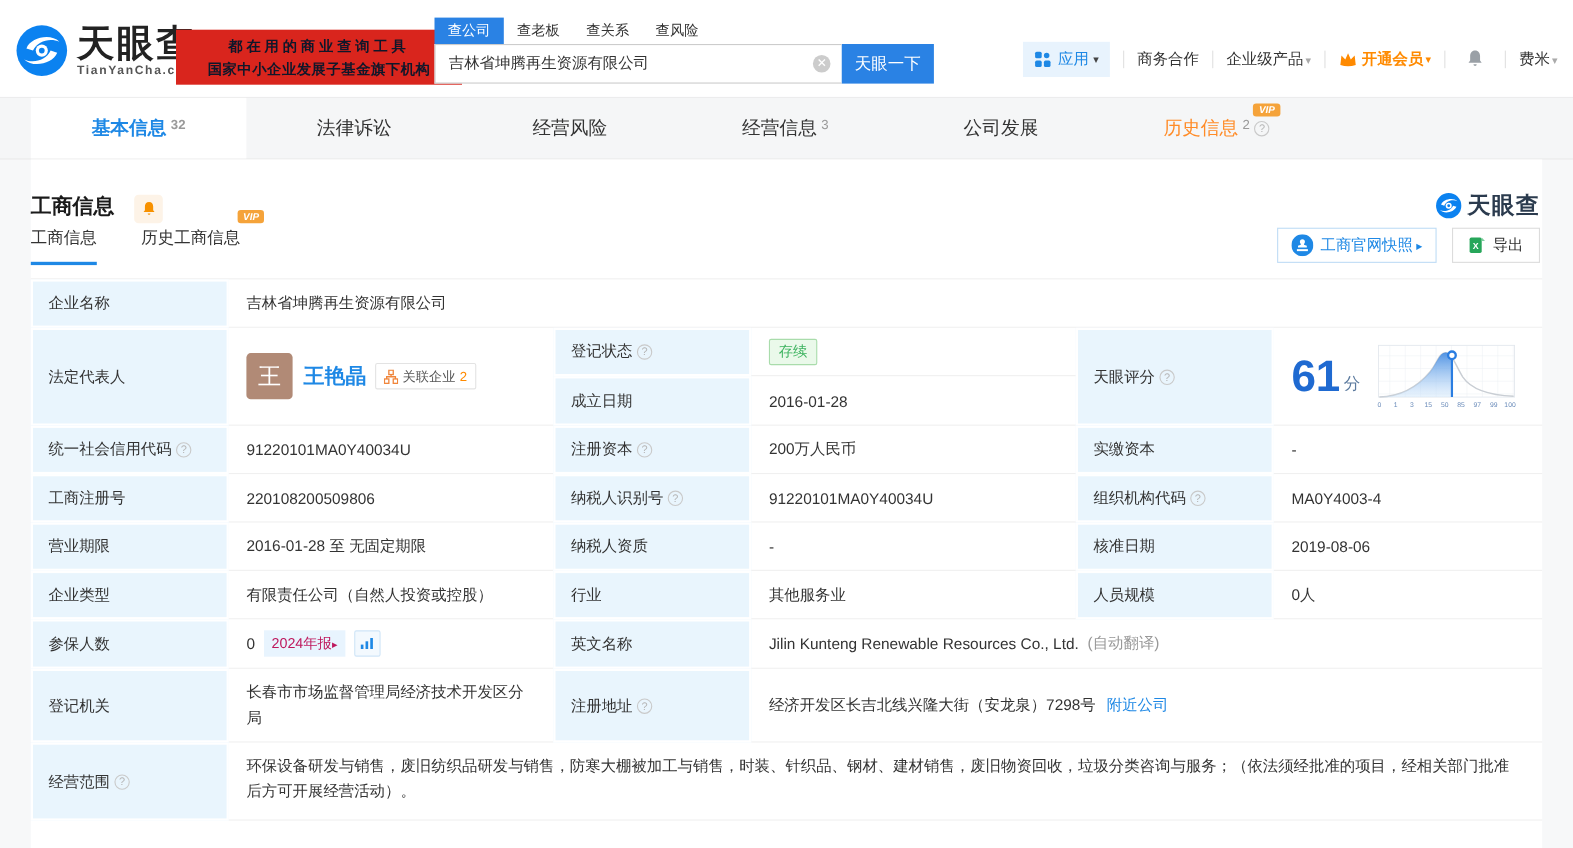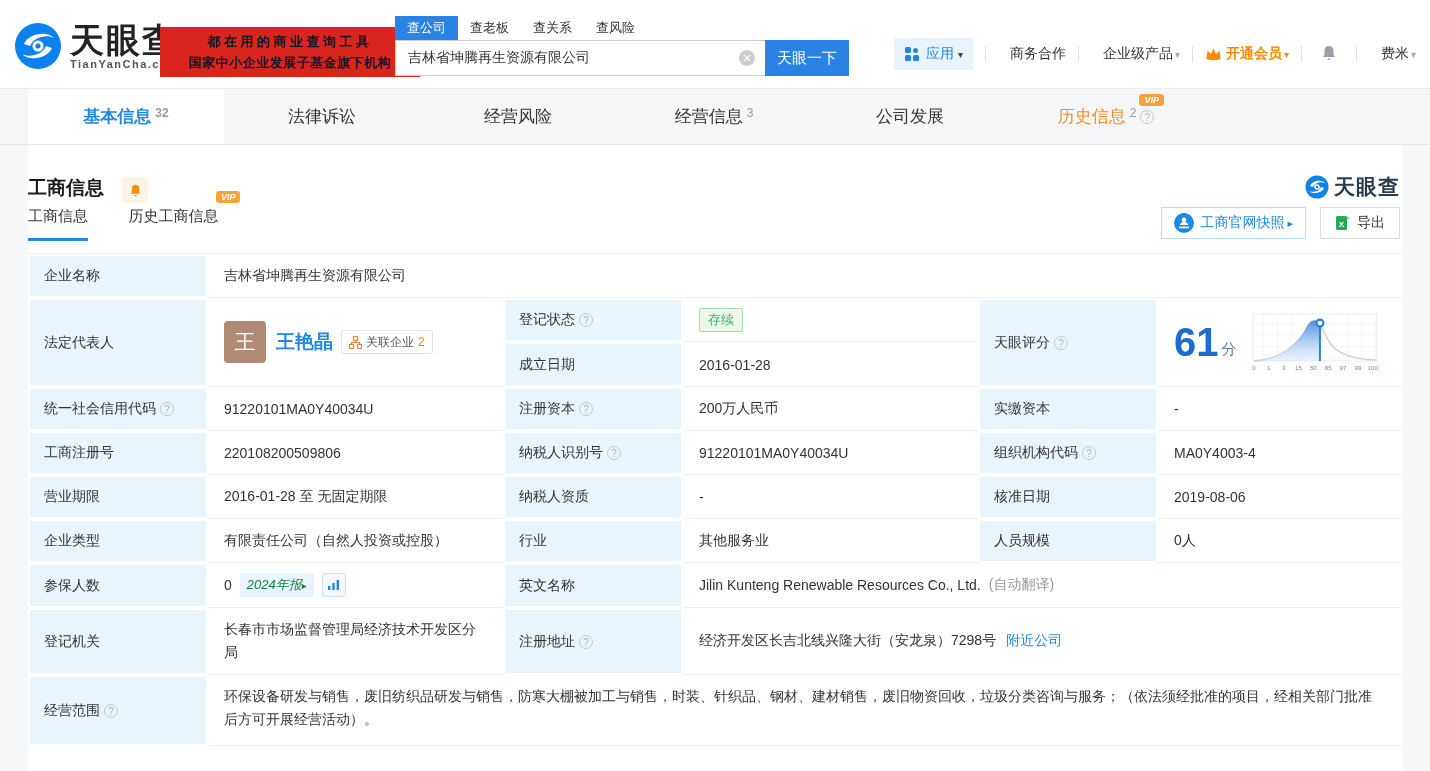--- a/index.html
+++ b/index.html
@@ -28,21 +28,21 @@
     padding:0 34px 0 12px; color:#333; outline:none; font-family:inherit; }
   .clear-icon { position:absolute; right:10px; top:10px; width:16px; height:16px; background:#ccc; color:#fff;
     border-radius:50%; font-size:11px; line-height:16px; text-align:center; cursor:pointer; }
   .search-btn { width:84px; height:36px; background:#2a82e4; color:#fff; border:none; font-size:15px;
     cursor:pointer; font-family:inherit; }
 
   .top-nav { position:absolute; right:14px; top:38px; display:flex; align-items:center; font-size:14px; }
   .apps-btn { display:flex; align-items:center; background:#e8f3fd; padding:7px 10px; color:#1e88e5; cursor:pointer; }
   .apps-btn .caret { color:#444; margin-left:4px; font-size:10px; }
   .nav-sep { width:1px; height:16px; background:#e0e0e0; margin:0 12px; }
-  .nav-item { color:#333; cursor:pointer; white-space:nowrap;margin-left:12px; }
+  .nav-item { color:#333; cursor:pointer; white-space:nowrap; }
   .nav-item .caret { color:#aaa; font-size:10px; margin-left:2px; }
   .vip-entry { color:#ff8a00; font-weight:bold; display:flex; align-items:center; cursor:pointer;text-align:center; }
   .vip-entry .caret { color:#ff8a00; margin-left:2px; font-size:10px; }
   .bell-nav { margin:0 6px; cursor:pointer; }
 
   
   .tabbar { width:1430px; height:57px; background:#f5f6f7; border-top:1px solid #ececec;
     border-bottom:1px solid #e9e9e9; display:flex; padding-left:28px; }
   .ptab { width:196px; display:flex; align-items:center; justify-content:center; font-size:17px; color:#333;
     cursor:pointer; position:relative; }
@@ -89,22 +89,22 @@
     padding:2px 8px; border-radius:2px; }
   .avatar { width:42px; height:42px; border-radius:4px; background:#b18a76; color:#fff; font-size:21px;
     display:flex; align-items:center; justify-content:center; flex:0 0 auto; }
   .rep-name { color:#1e88e5; font-size:19px; font-weight:bold; margin-left:10px; cursor:pointer; }
   .rel-badge { display:flex; align-items:center; border:1px solid #e3e3e3; border-radius:2px; height:24px;
     padding:0 7px; margin-left:8px; font-size:12px; color:#555; cursor:pointer; }
   .rel-badge .num { color:#ff8a00; margin-left:4px; }
   .score-num { font-size:40px; font-weight:bold; color:#1f6ad1; line-height:1; }
   .score-unit { font-size:15px; color:#5b7a9e; margin:14px 0 0 3px; }
   .score-chart { margin-left:12px; }
-  .report-badge { background:#e8f4fe; color:#15803d; font-size:13px; padding:3px 7px; margin-left:8px;
-    cursor:pointer; white-space:nowrap;font-style:italic; }
+  .report-badge { background:#e8f4fe; color:#be185d; font-size:13px; padding:3px 7px; margin-left:8px;
+    cursor:pointer; white-space:nowrap; }
   .report-badge .arr { font-size:10px; }
   .trend-btn { width:24px; height:24px; border:1px solid #cfe5f7; background:#f3f9fe; border-radius:2px;
     margin-left:8px; display:flex; align-items:center; justify-content:center; cursor:pointer; }
   .gray-note { color:#999; margin-left:8px; }
   .link { color:#1e88e5; cursor:pointer; margin-left:10px; white-space:nowrap; }
   .wrap2 { display:block; line-height:1.65; padding:10px 20px 10px 16px; }
   .valtext { line-height:1.65; }
 </style>
 </head>
 <body>

